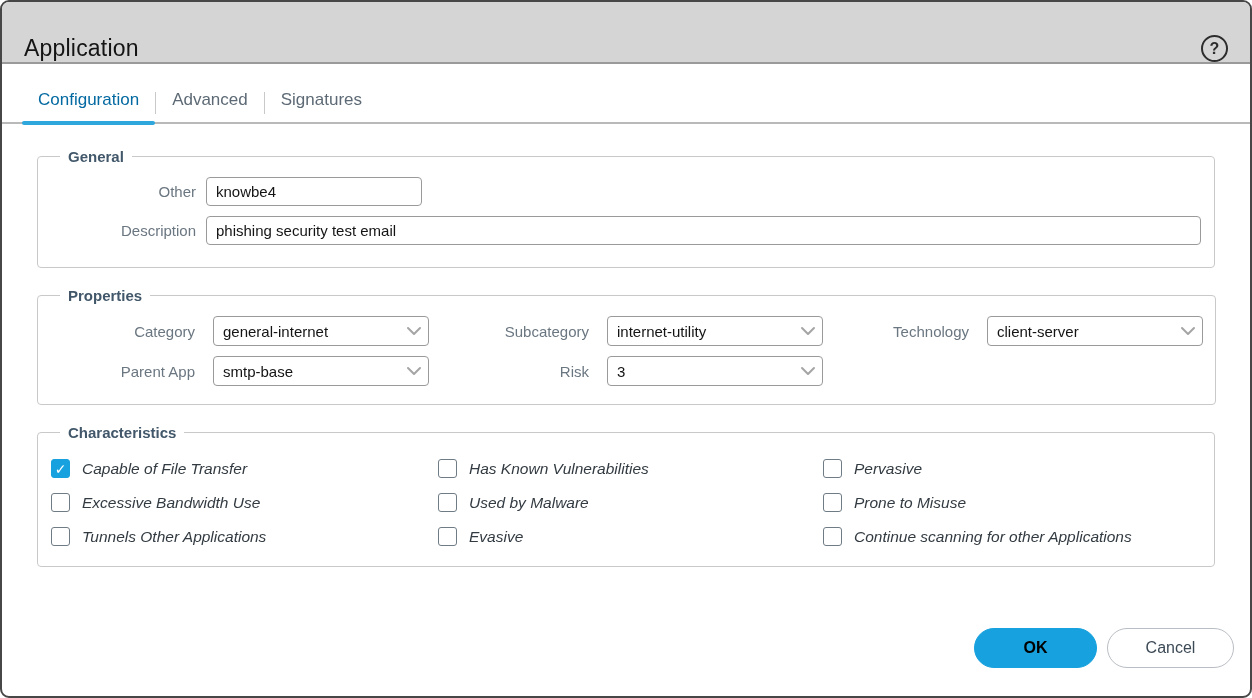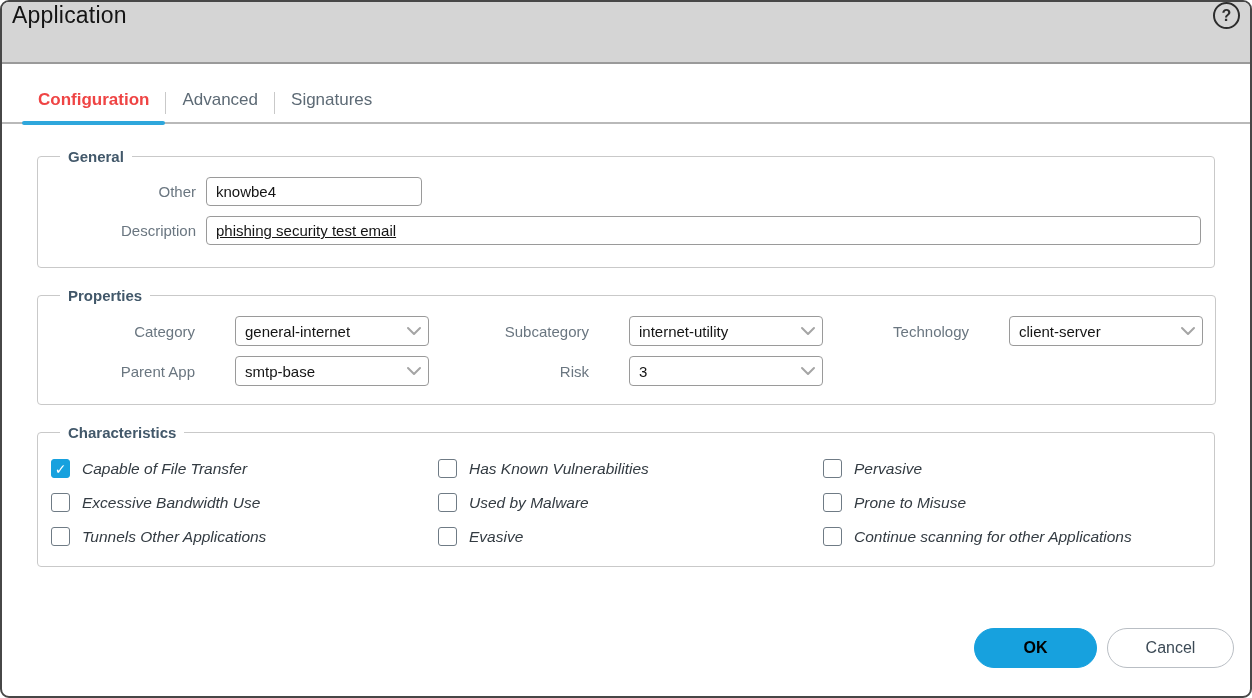--- a/index.html
+++ b/index.html
@@ -10,22 +10,22 @@
     border-radius: 9px;
     background: #ffffff;
     display: flex; flex-direction: column;
     overflow: hidden;
   }
   
   .titlebar {
     height: 62px; flex: 0 0 62px;
     background: #d5d5d5;
     border-bottom: 2px solid #9a9a9a;
-    display: flex; align-items: flex-start;
-    padding: 0 10px;
+    display: flex; align-items: flex-end;
+    padding: 0 22px;
   }
   .title { font-size: 23px; font-weight: 500; color: #141414; letter-spacing: .2px; }
   .help-btn {
     margin-left: auto;
     width: 27px; height: 27px;
     border: 2px solid #2d2d2d; border-radius: 50%;
     background: transparent;
     color: #2d2d2d; font-size: 16px; font-weight: 700;
     display: flex; align-items: center; justify-content: center;
     cursor: pointer; font-family: inherit;
@@ -38,21 +38,21 @@
     padding: 0 20px;
     border-bottom: 2px solid #b9b9b9;
     height: 34px;
   }
   .tab {
     position: relative;
     padding: 0 16px 12px 16px;
     font-size: 17px; color: #5d6a75;
     cursor: pointer; white-space: nowrap;
   }
-  .tab.active { color: #ef4444; font-weight: 700; }
+  .tab.active { color: #0369a1; font-weight: 400; }
   .tab.active::after {
     content: "";
     position: absolute; left: 0; right: 0; bottom: -3px;
     height: 4px; border-radius: 3px;
     background: #2ea7dc;
   }
   .tab-sep { width: 1px; height: 22px; background: #c9c9c9; margin-bottom: 8px; }
   
   .content { flex: 1; display: flex; flex-direction: column; padding-top: 24px; justify-content: center; }
   fieldset {
@@ -75,38 +75,37 @@
     font-family: inherit; font-size: 15px; color: #141414;
     padding: 0 9px; background: #fff; outline: none;
   }
   
   .gen-row {
     display: grid; grid-template-columns: 156px 1fr;
     align-items: center; margin-bottom: 10px;
   }
   .gen-row:last-child { margin-bottom: 8px; }
   .name-input { width: 216px; }
-  .desc-input { width: 100%; text-decoration: underline; }
+  .desc-input { width: 100%; }
   
   .props-grid {
     display: grid;
     grid-template-columns: 155px 216px 162px 216px 148px 216px;
     column-gap: 8px; row-gap: 10px;
     align-items: center;
     margin-bottom: 4px;
   }
   .select {
     height: 30px;
     border: 1px solid #9a9a9a; border-radius: 4px;
     background: #fff;
     display: flex; align-items: center;
     padding: 0 6px 0 9px;
     font-size: 15px; color: #141414;
     cursor: pointer;
-    margin-left: 22px;
   }
   .select .sel-value { flex: 1; white-space: nowrap; overflow: hidden; }
   .select svg { flex: 0 0 auto; }
   
   .chars-grid {
     display: grid;
     grid-template-columns: 387px 385px 1fr;
     row-gap: 15px;
     padding: 6px 0 6px 1px;
   }

